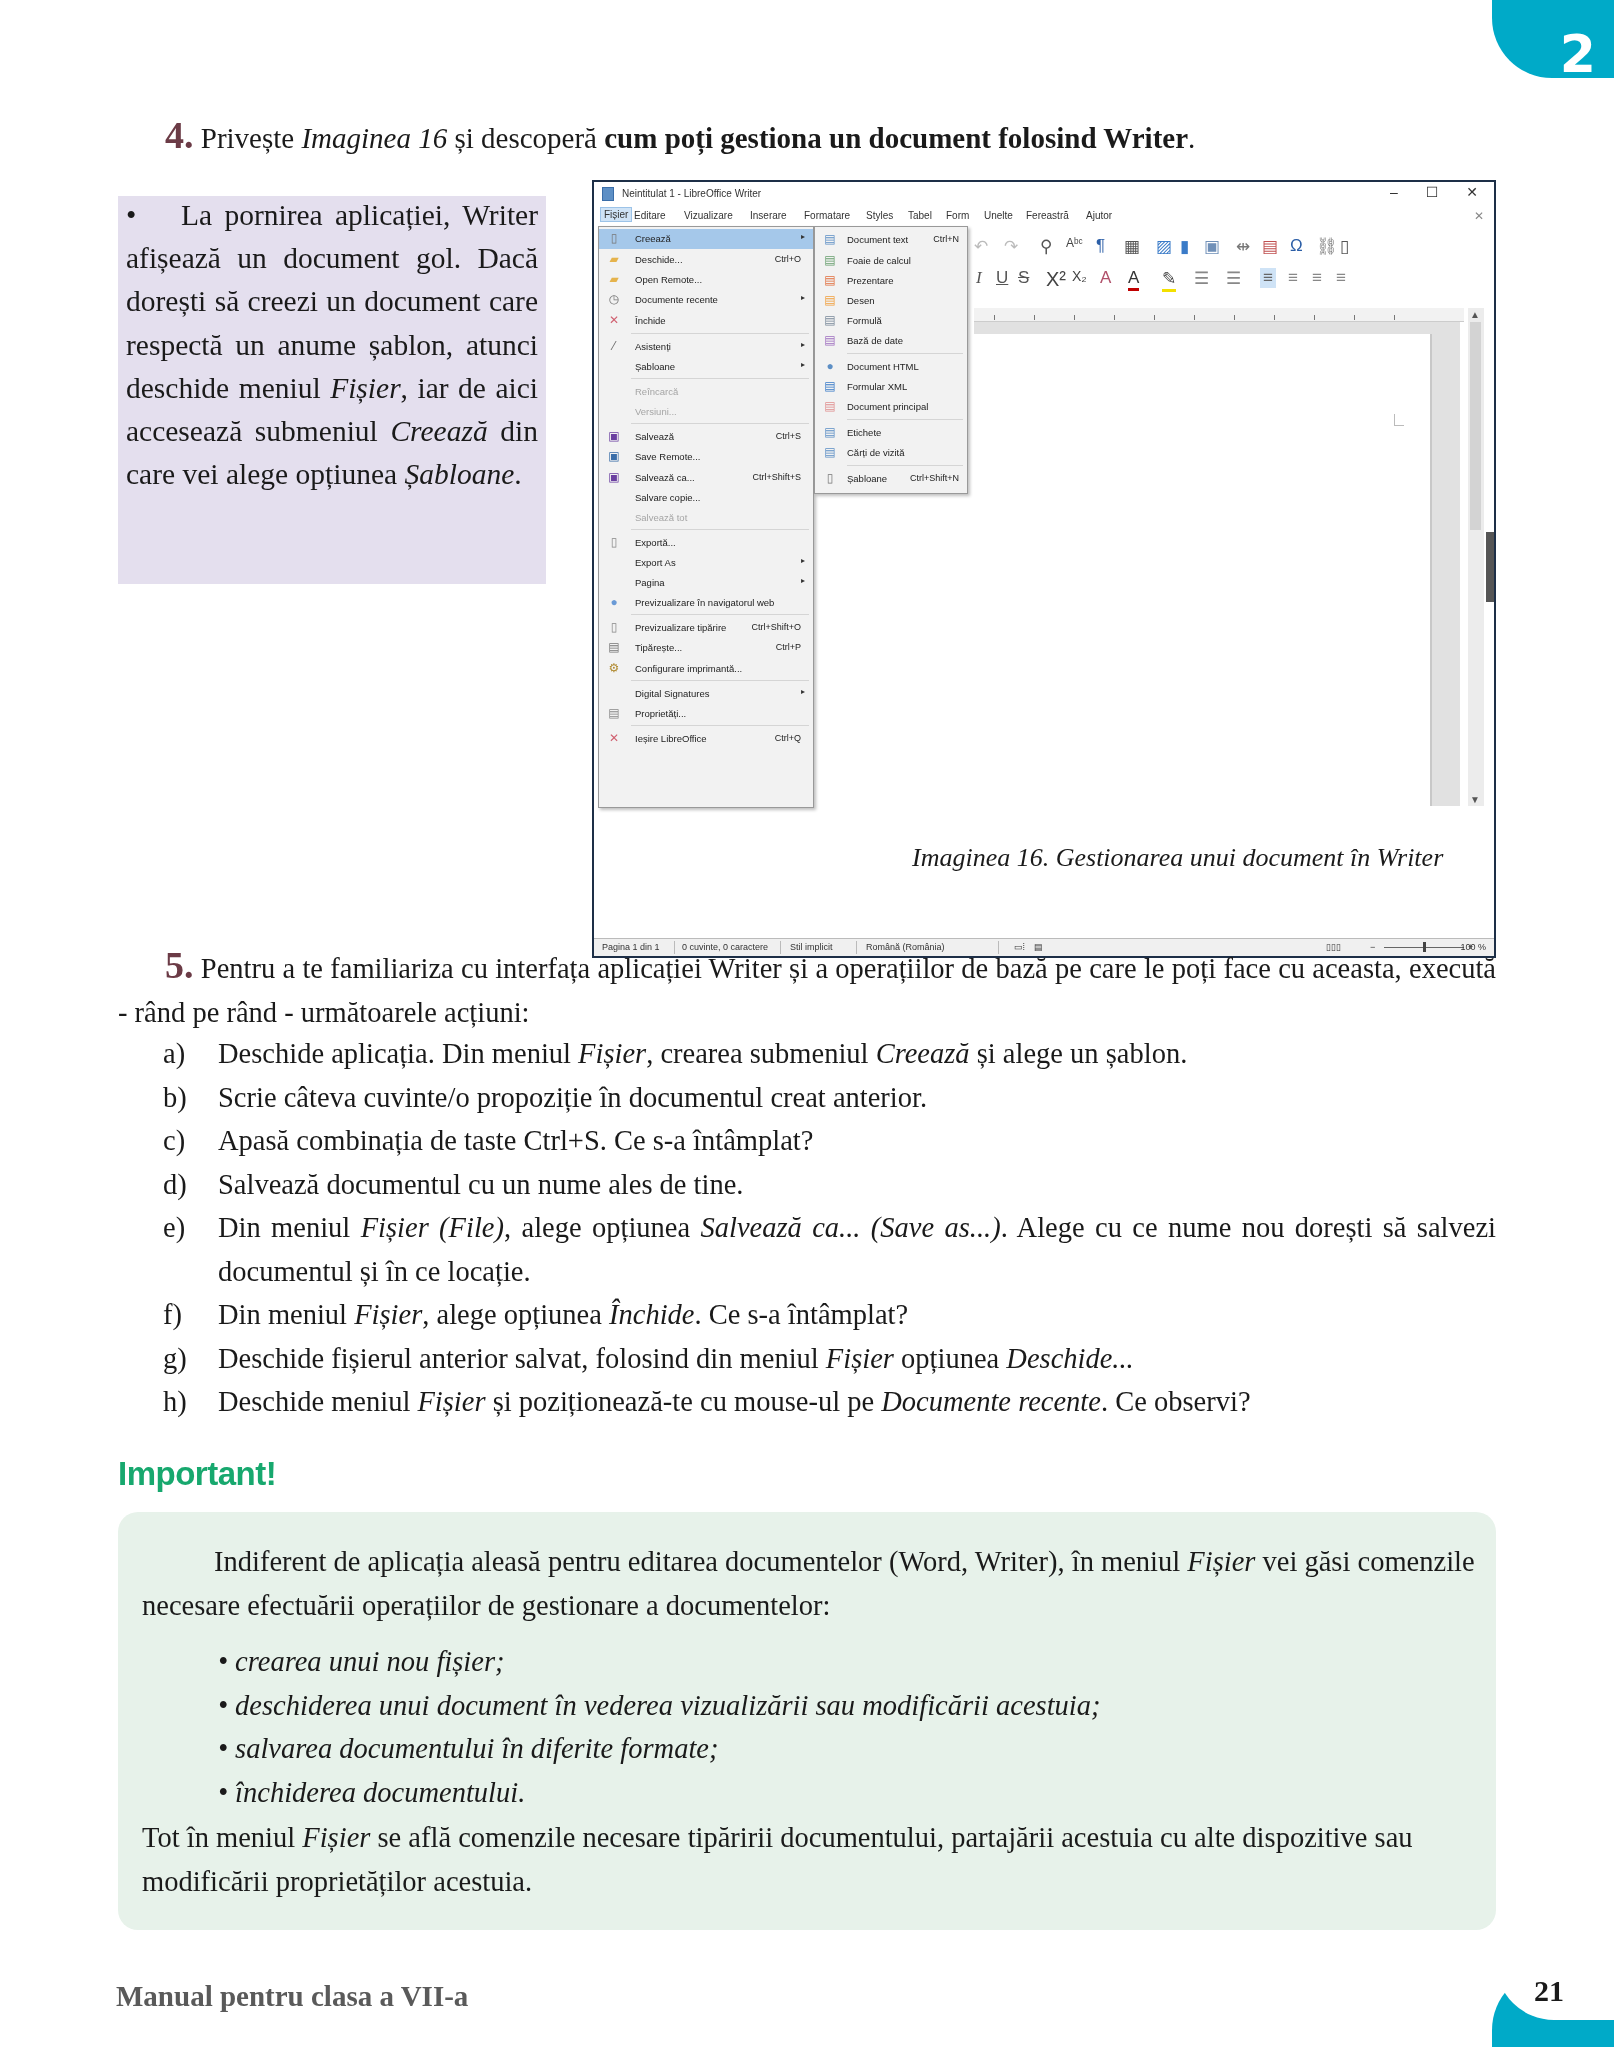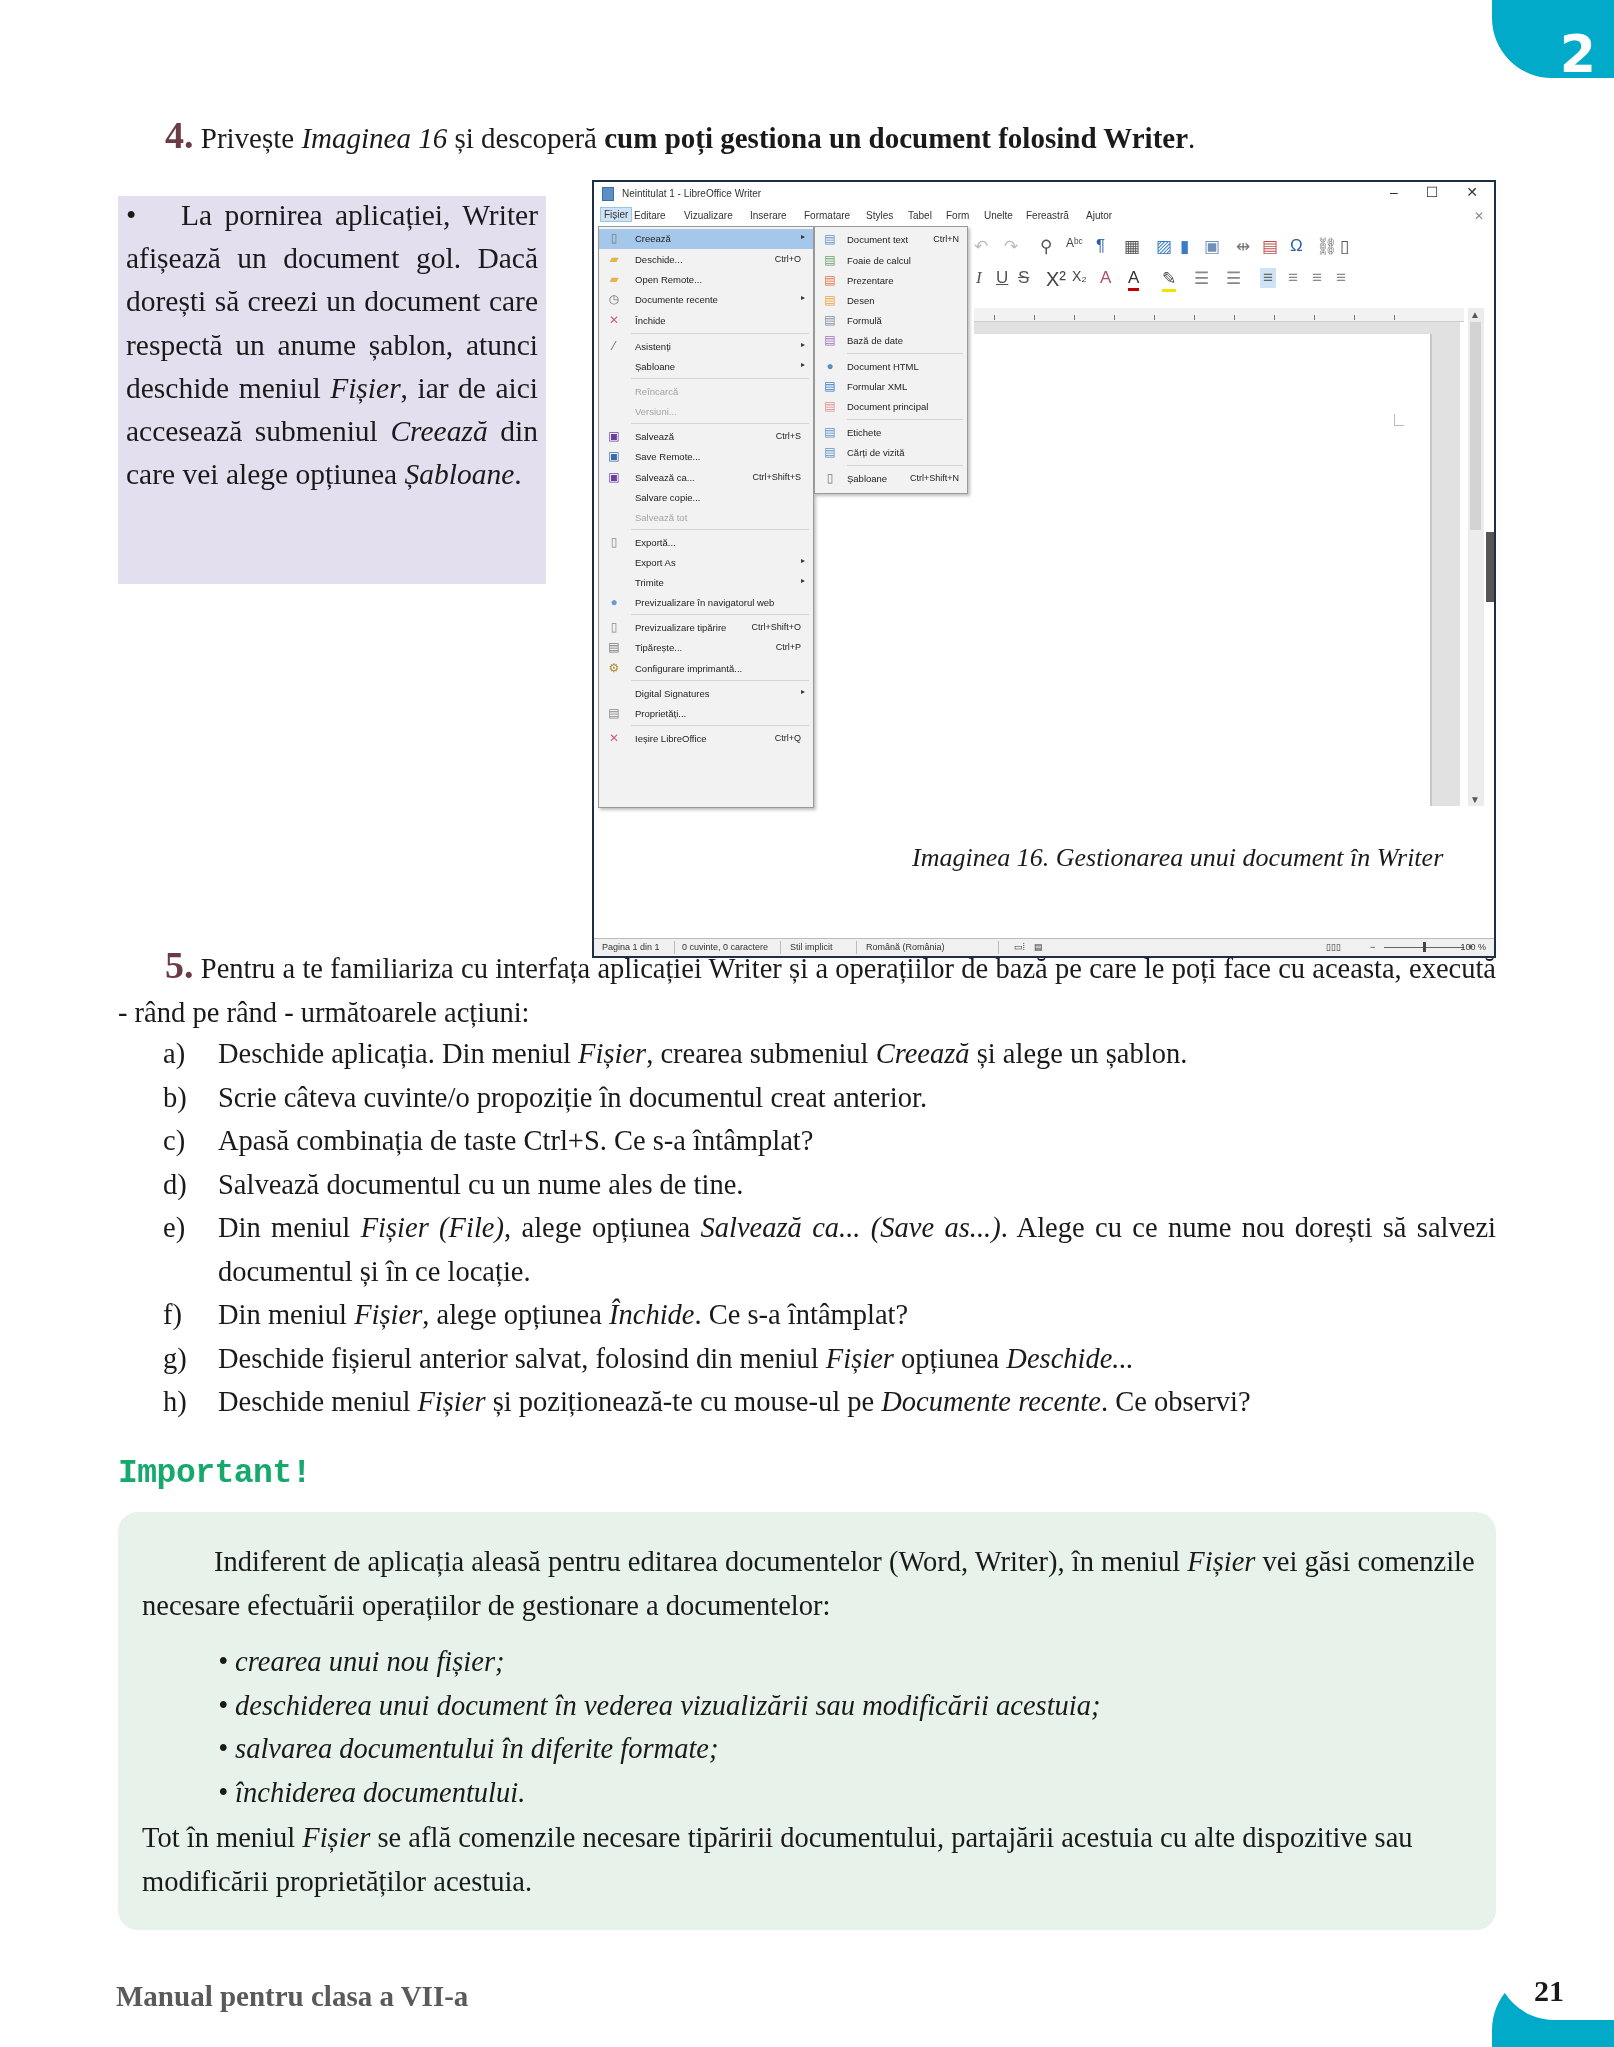--- a/index.html
+++ b/index.html
@@ -71,21 +71,21 @@
   .caption { position: absolute; left: 912px; top: 843px; font-size: 26px; font-style: italic; color: #1a1a1a; white-space: nowrap; }
 
   
   .q5 { position: absolute; left: 118px; top: 944px; width: 1378px; font-size: 28.5px; line-height: 43.5px; text-align: justify; text-indent: 47px; }
   .steps { position: absolute; left: 118px; top: 1032px; width: 1378px; }
   .step { position: relative; font-size: 28.5px; line-height: 43.5px; padding-left: 100px; text-align: justify; }
   .step .letter { position: absolute; left: 45px; top: 0; }
   .step i { font-style: italic; }
 
   
-  .imp-title { position: absolute; left: 118px; top: 1455px; font-family: Liberation Mono, monospace; font-weight: bold; font-size: 33px; color: #17a86e; letter-spacing: -0.5px; }
+  .imp-title { position: absolute; left: 118px; top: 1455px; font-family: Liberation Sans, sans-serif; font-weight: bold; font-size: 33px; color: #17a86e; letter-spacing: -0.5px; }
   .imp-box { position: absolute; left: 118px; top: 1512px; width: 1378px; height: 418px; background: #e7f2ea; border-radius: 20px; }
   .imp-p { position: absolute; left: 24px; width: 1340px; font-size: 28.5px; line-height: 43.5px; }
   .imp-p i { font-style: italic; }
   .imp-bullets { position: absolute; left: 100px; top: 128px; font-style: italic; }
   .imp-bullets div { font-size: 28.5px; line-height: 43.5px; }
 </style>
 </head>
 <body>
 
 <div class="corner-top">
@@ -266,21 +266,21 @@
       </div>
       <div class="m-item" style="top: 306px;">
         <span class="ico" style="color: rgb(136, 136, 136);">▯</span>
         <span class="lbl">Exportă...</span>
       </div>
       <div class="m-item" style="top: 326px;">
         <span class="lbl">Export As</span>
         <span class="arrow">▸</span>
       </div>
       <div class="m-item" style="top: 346px;">
-        <span class="lbl">Trimite</span>
+        <span class="lbl">Pagina</span>
         <span class="arrow">▸</span>
       </div>
       <div class="m-item" style="top: 366px;">
         <span class="ico" style="color: rgb(106, 154, 214);">●</span>
         <span class="lbl">Previzualizare în navigatorul web</span>
       </div>
       <div class="m-item" style="top: 391px;">
         <span class="ico" style="color: rgb(136, 136, 136);">▯</span>
         <span class="lbl">Previzualizare tipărire</span>
         <span class="sc">Ctrl+Shift+O</span>

